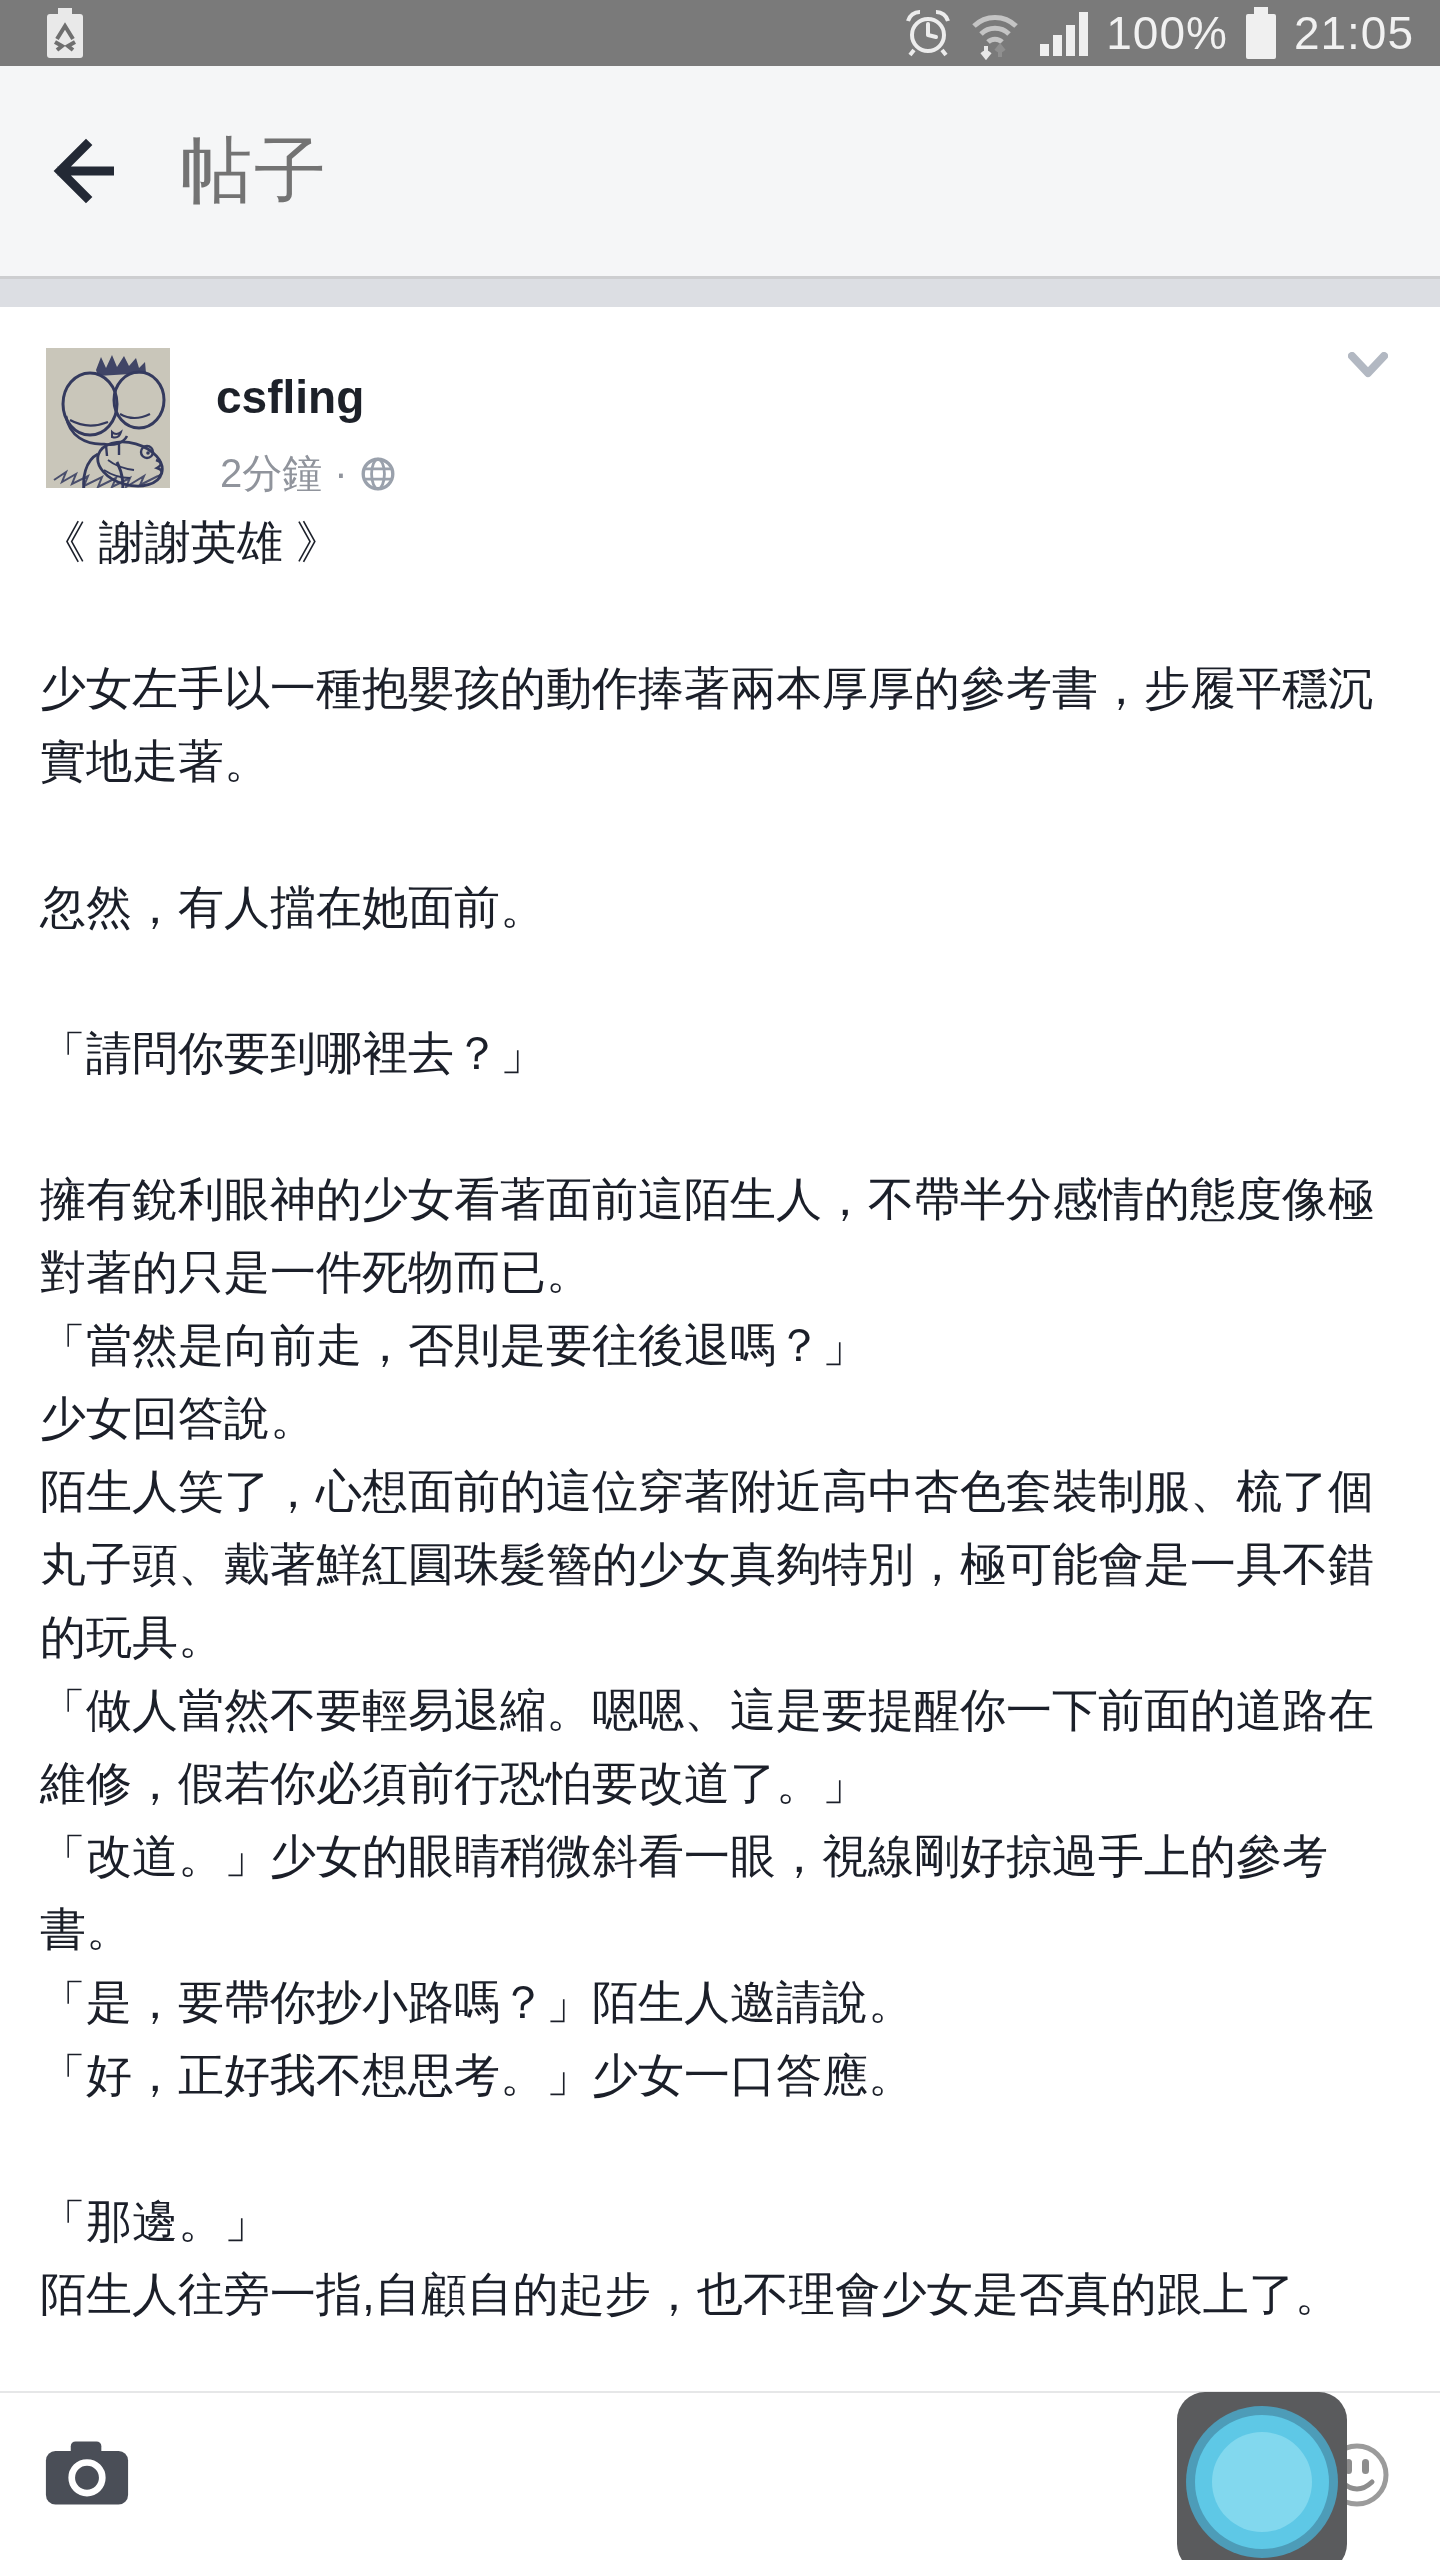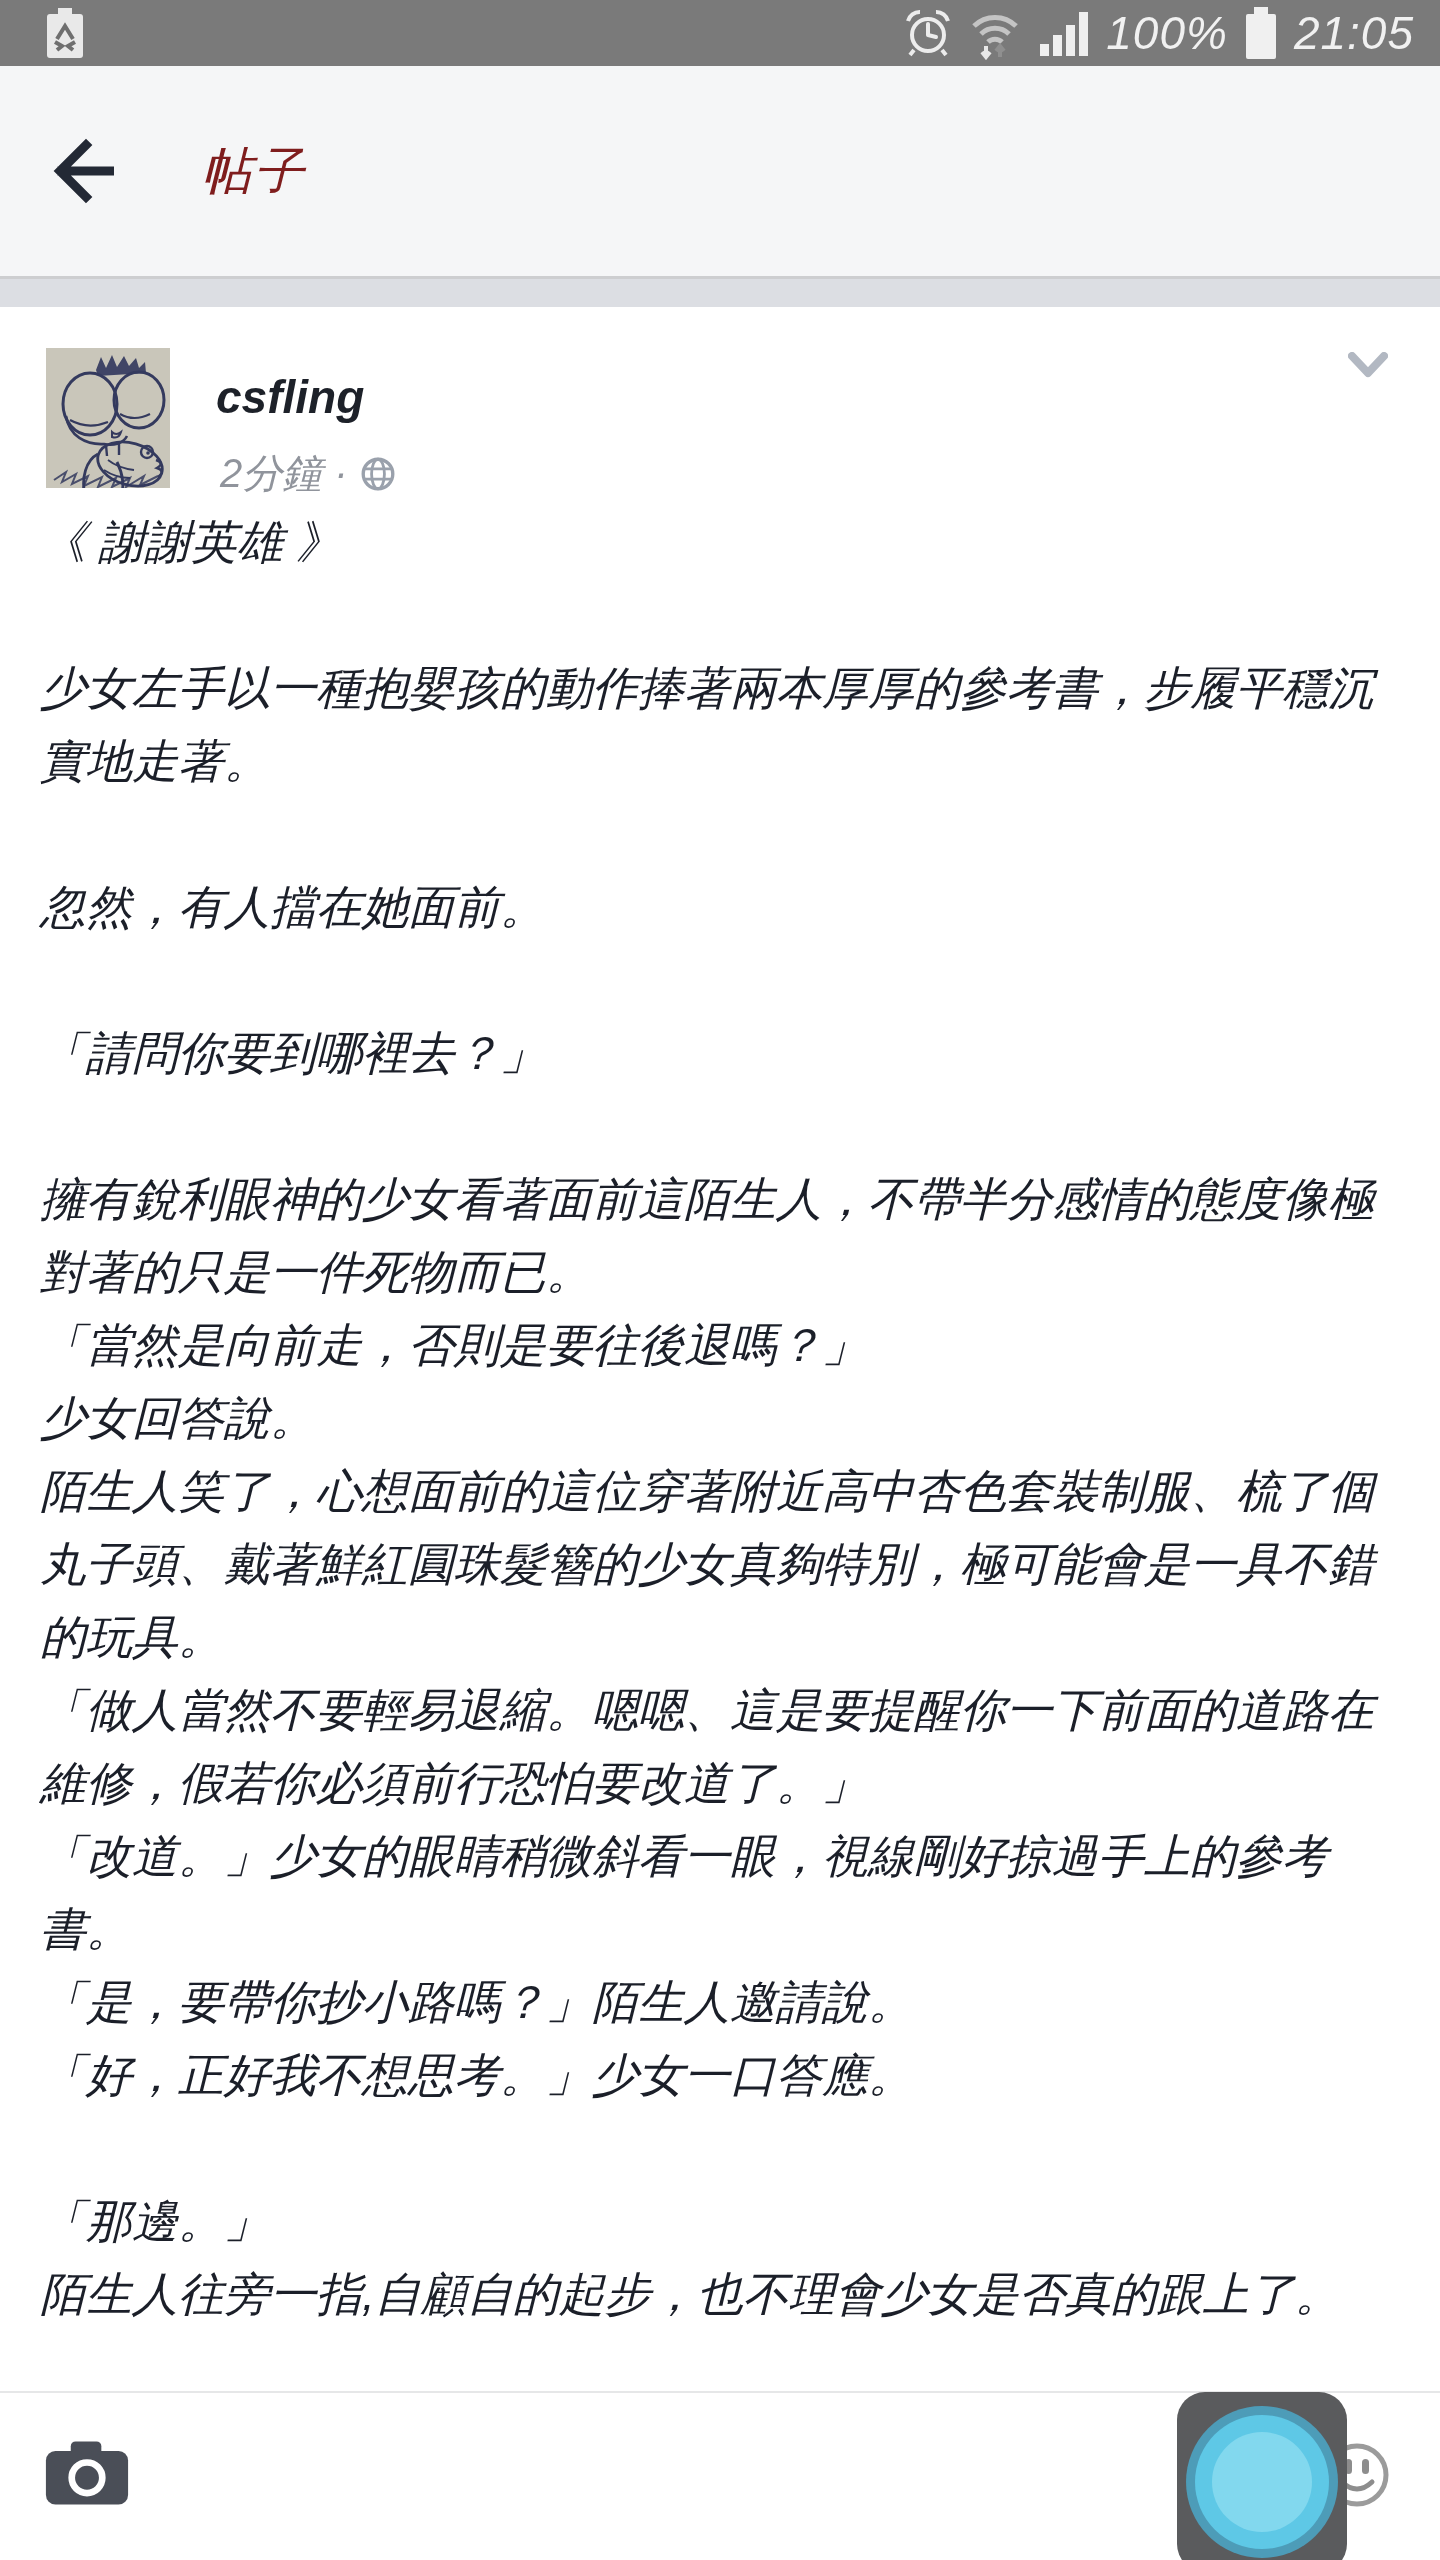--- a/index.html
+++ b/index.html
@@ -1,30 +1,30 @@
 <!DOCTYPE html>
 <html><head>
 <meta charset="utf-8">
 <style>
   html,body{margin:0;padding:0;width:1440px;height:2560px;background:#ffffff;overflow:hidden;
     font-family:"Liberation Sans","DejaVu Sans",sans-serif;}
-  .screen{position:absolute;inset:0;width:1440px;height:2276px;background:#ffffff;font-style:italic;}
+  .screen{position:absolute;inset:0;width:1440px;height:2276px;background:#ffffff;}
 
   
   .status-bar{position:absolute;left:0;top:0;width:1440px;height:66px;background:#7a7a7a;
     display:flex;align-items:center;justify-content:space-between;}
   .sb-left{display:flex;align-items:center;padding-left:42px;}
   .sb-right{display:flex;align-items:center;gap:16px;padding-right:26px;}
   .sb-text{color:#f1f1f1;font-size:46px;line-height:66px;letter-spacing:1px;}
 
   
   .app-header{position:absolute;left:0;top:66px;width:1440px;height:210px;background:#f5f6f7;
     display:flex;align-items:center;}
   .back-btn{margin-left:52px;width:62px;height:68px;display:block;}
-  .page-title{margin-left:88px;font-size:50px;color:#7f1d1d;letter-spacing:2px;}
+  .page-title{margin-left:66px;font-size:72px;color:#737373;letter-spacing:2px;}
   .header-hairline{position:absolute;left:0;top:276px;width:1440px;height:3px;background:#cdced0;}
   .header-band{position:absolute;left:0;top:279px;width:1440px;height:28px;background:#dcdee3;}
 
   
   .avatar{position:absolute;left:46px;top:348px;width:124px;height:140px;background:#c9c6ba;overflow:hidden;}
   .author-name{position:absolute;left:216px;top:370px;font-size:46px;font-weight:bold;color:#1d2129;}
   .post-meta{position:absolute;left:220px;top:446px;display:flex;align-items:center;gap:12px;
     color:#90949c;font-size:40px;}
   .meta-dot{font-size:40px;color:#90949c;}
   .chevron{position:absolute;left:1348px;top:352px;width:40px;height:28px;}

